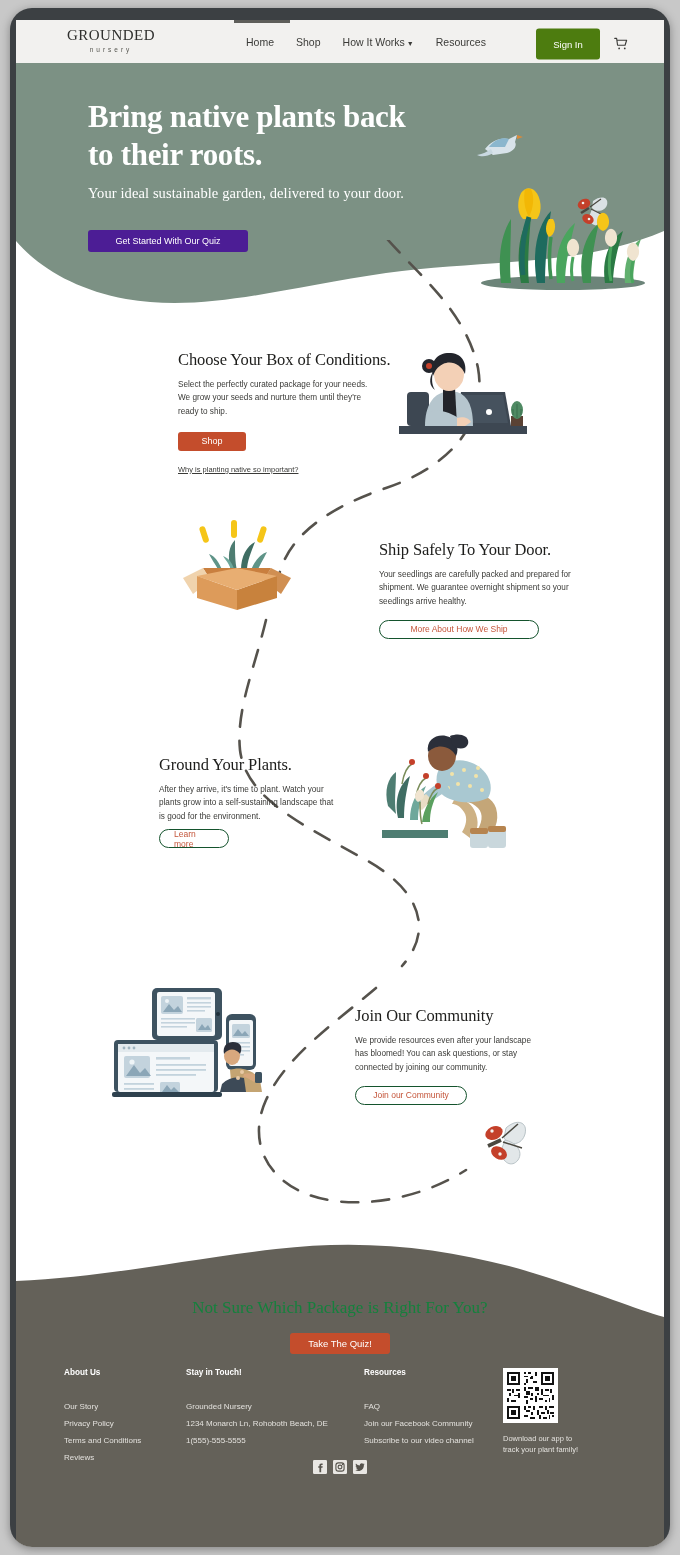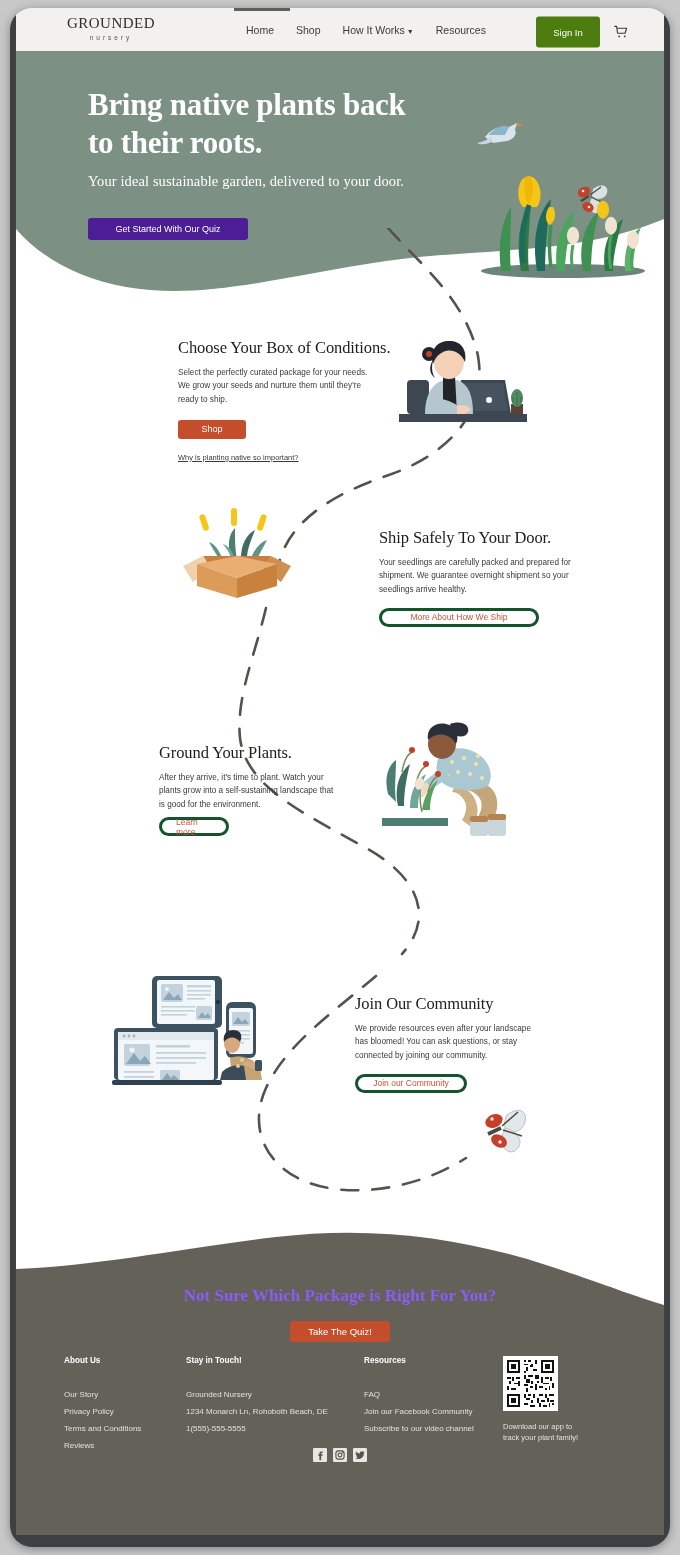--- a/index.html
+++ b/index.html
@@ -13,21 +13,21 @@
     position: absolute;
     left: 10px; top: 8px;
     width: 660px; height: 1539px;
     background: #3c4043;
     border-radius: 22px;
     box-shadow: 0 2px 10px rgba(0,0,0,.35);
     overflow: hidden;
   }
   .screen {
     position: absolute;
-    left: 6px; top: 0;
+    left: 6px; top: 12px;
     width: 648px; height: 1527px;
     background: #ffffff;
     overflow: hidden;
   }
 
   
   .nav {
     position: absolute; left: 0; top: 0; width: 648px; height: 43px;
     background: #f2f1ef;
     display: flex; align-items: center;
@@ -97,35 +97,35 @@
   .sec-p {
     font-size: 8.2px; line-height: 1.62; color: #3a3a37; margin-top: 8px;
   }
   .btn-solid {
     margin-top: 14px; width: 68px; height: 19px; border-radius: 3px;
     background: #c44d2c; color: #fff; border: none; font-size: 9px;
     display: flex; align-items: center; justify-content: center; cursor: pointer;
   }
   .btn-ghost {
     margin-top: 14px; height: 19px; border-radius: 10px;
-    background: #fff; color: #c4553a; border: 3px solid #14532d;
+    background: #fff; color: #c4553a; border: 1px solid #14532d;
     font-size: 8.5px; display: inline-flex; align-items: center; justify-content: center;
     padding: 0 14px; cursor: pointer;
   }
   .link-under {
     display: inline-block; margin-top: 14px; font-size: 7.5px; color: #3a3a37;
     text-decoration: underline; cursor: pointer;
   }
 
   
   .footer-wrap { position: absolute; left: 0; top: 1215px; width: 648px; height: 312px; }
   .footer-bg { position: absolute; left: 0; top: 0; width: 648px; height: 312px; }
   .footer-cta { position: absolute; left: 0; top: 63px; width: 648px; text-align: center; }
   .footer-cta-h {
-    font-family: "Liberation Serif", serif; font-size: 17px; color: #8b5cf6; font-weight: 700;
+    font-family: "Liberation Serif", serif; font-size: 17px; color: #15803d; font-weight: 400;
   }
   .footer-cta-btn {
     margin: 15px auto 0; width: 100px; height: 21px; border-radius: 3px;
     background: #c44d2c; color: #fff; border: none; font-size: 9.5px;
     display: flex; align-items: center; justify-content: center; cursor: pointer;
   }
   .fcols { position: absolute; left: 0; top: 133px; width: 648px; }
   .fcol { position: absolute; }
   .fcol-h { font-size: 8.2px; color: #fff; font-weight: bold; margin-bottom: 25px; }
   .fcol-i { font-size: 8px; color: #e3e1dd; margin-bottom: 8px; cursor: pointer; }

